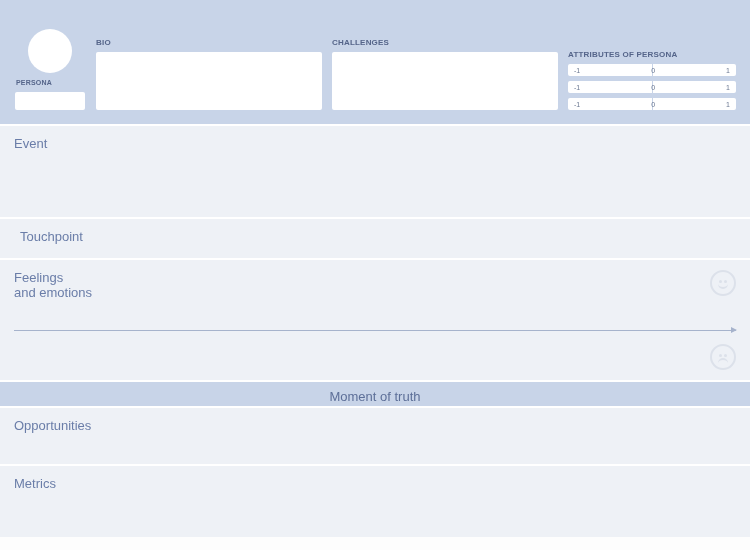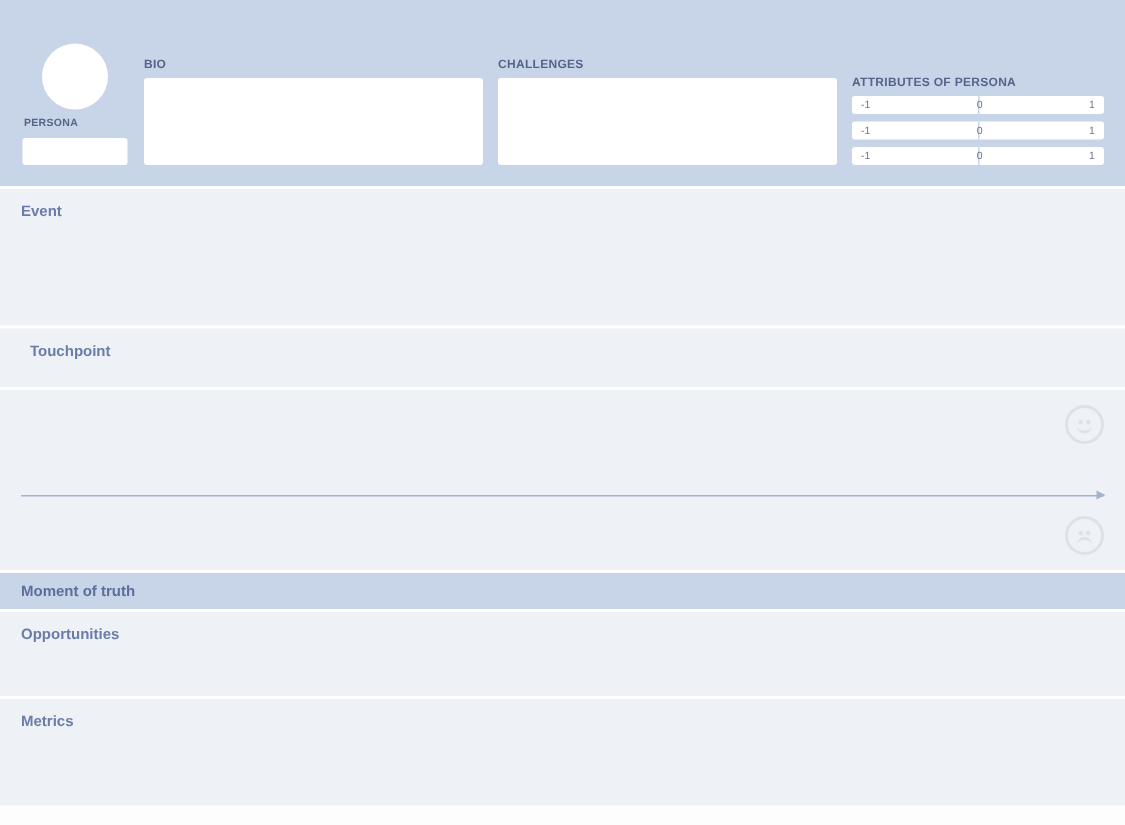--- a/index.html
+++ b/index.html
@@ -96,29 +96,29 @@
     display: flex;
     flex-direction: column;
   }
   .row {
     border-top: 2px solid #fff;
     background: #eef1f6;
     padding: 10px 14px;
     position: relative;
   }
   .row-label {
-    font-size: 10px;
-    font-weight: 700;
+    font-size: 13px;
+    font-weight: 400;
     color: #6a7da8;
     white-space: pre-line;
   }
   .row-event     { height: 93px; }
   .row-touch     { height: 41px; padding-left: 20px; }
   .row-feelings  { height: 122px; }
-  .row-truth     { height: 26px; background: #c8d4e8; padding-top: 7px; }
+  .row-truth     { height: 26px; background: #c8d4e8; padding-top: 7px; text-align: center; }
   .row-truth .row-label { color: #5d6f98; }
   .row-opp       { height: 58px; }
   .row-metrics   { height: 73px; }
 
   .timeline {
     position: absolute;
     left: 14px;
     right: 14px;
     top: 58%;
     height: 1px;
@@ -223,20 +223,22 @@
 </div>
 
 <div class="rows">
   <div class="row row-event">
     <div class="row-label">Event</div>
   </div>
   <div class="row row-touch">
     <div class="row-label">Touchpoint</div>
   </div>
   <div class="row row-feelings">
+    <div class="row-label">Feelings
+and emotions</div>
     <div class="timeline"></div>
     <div class="face happy">
       <div class="eye l"></div>
         <div class="eye r"></div>
         <div class="mouth"></div>
     </div>
     <div class="face sad">
       <div class="eye l"></div>
         <div class="eye r"></div>
         <div class="mouth down"></div>

